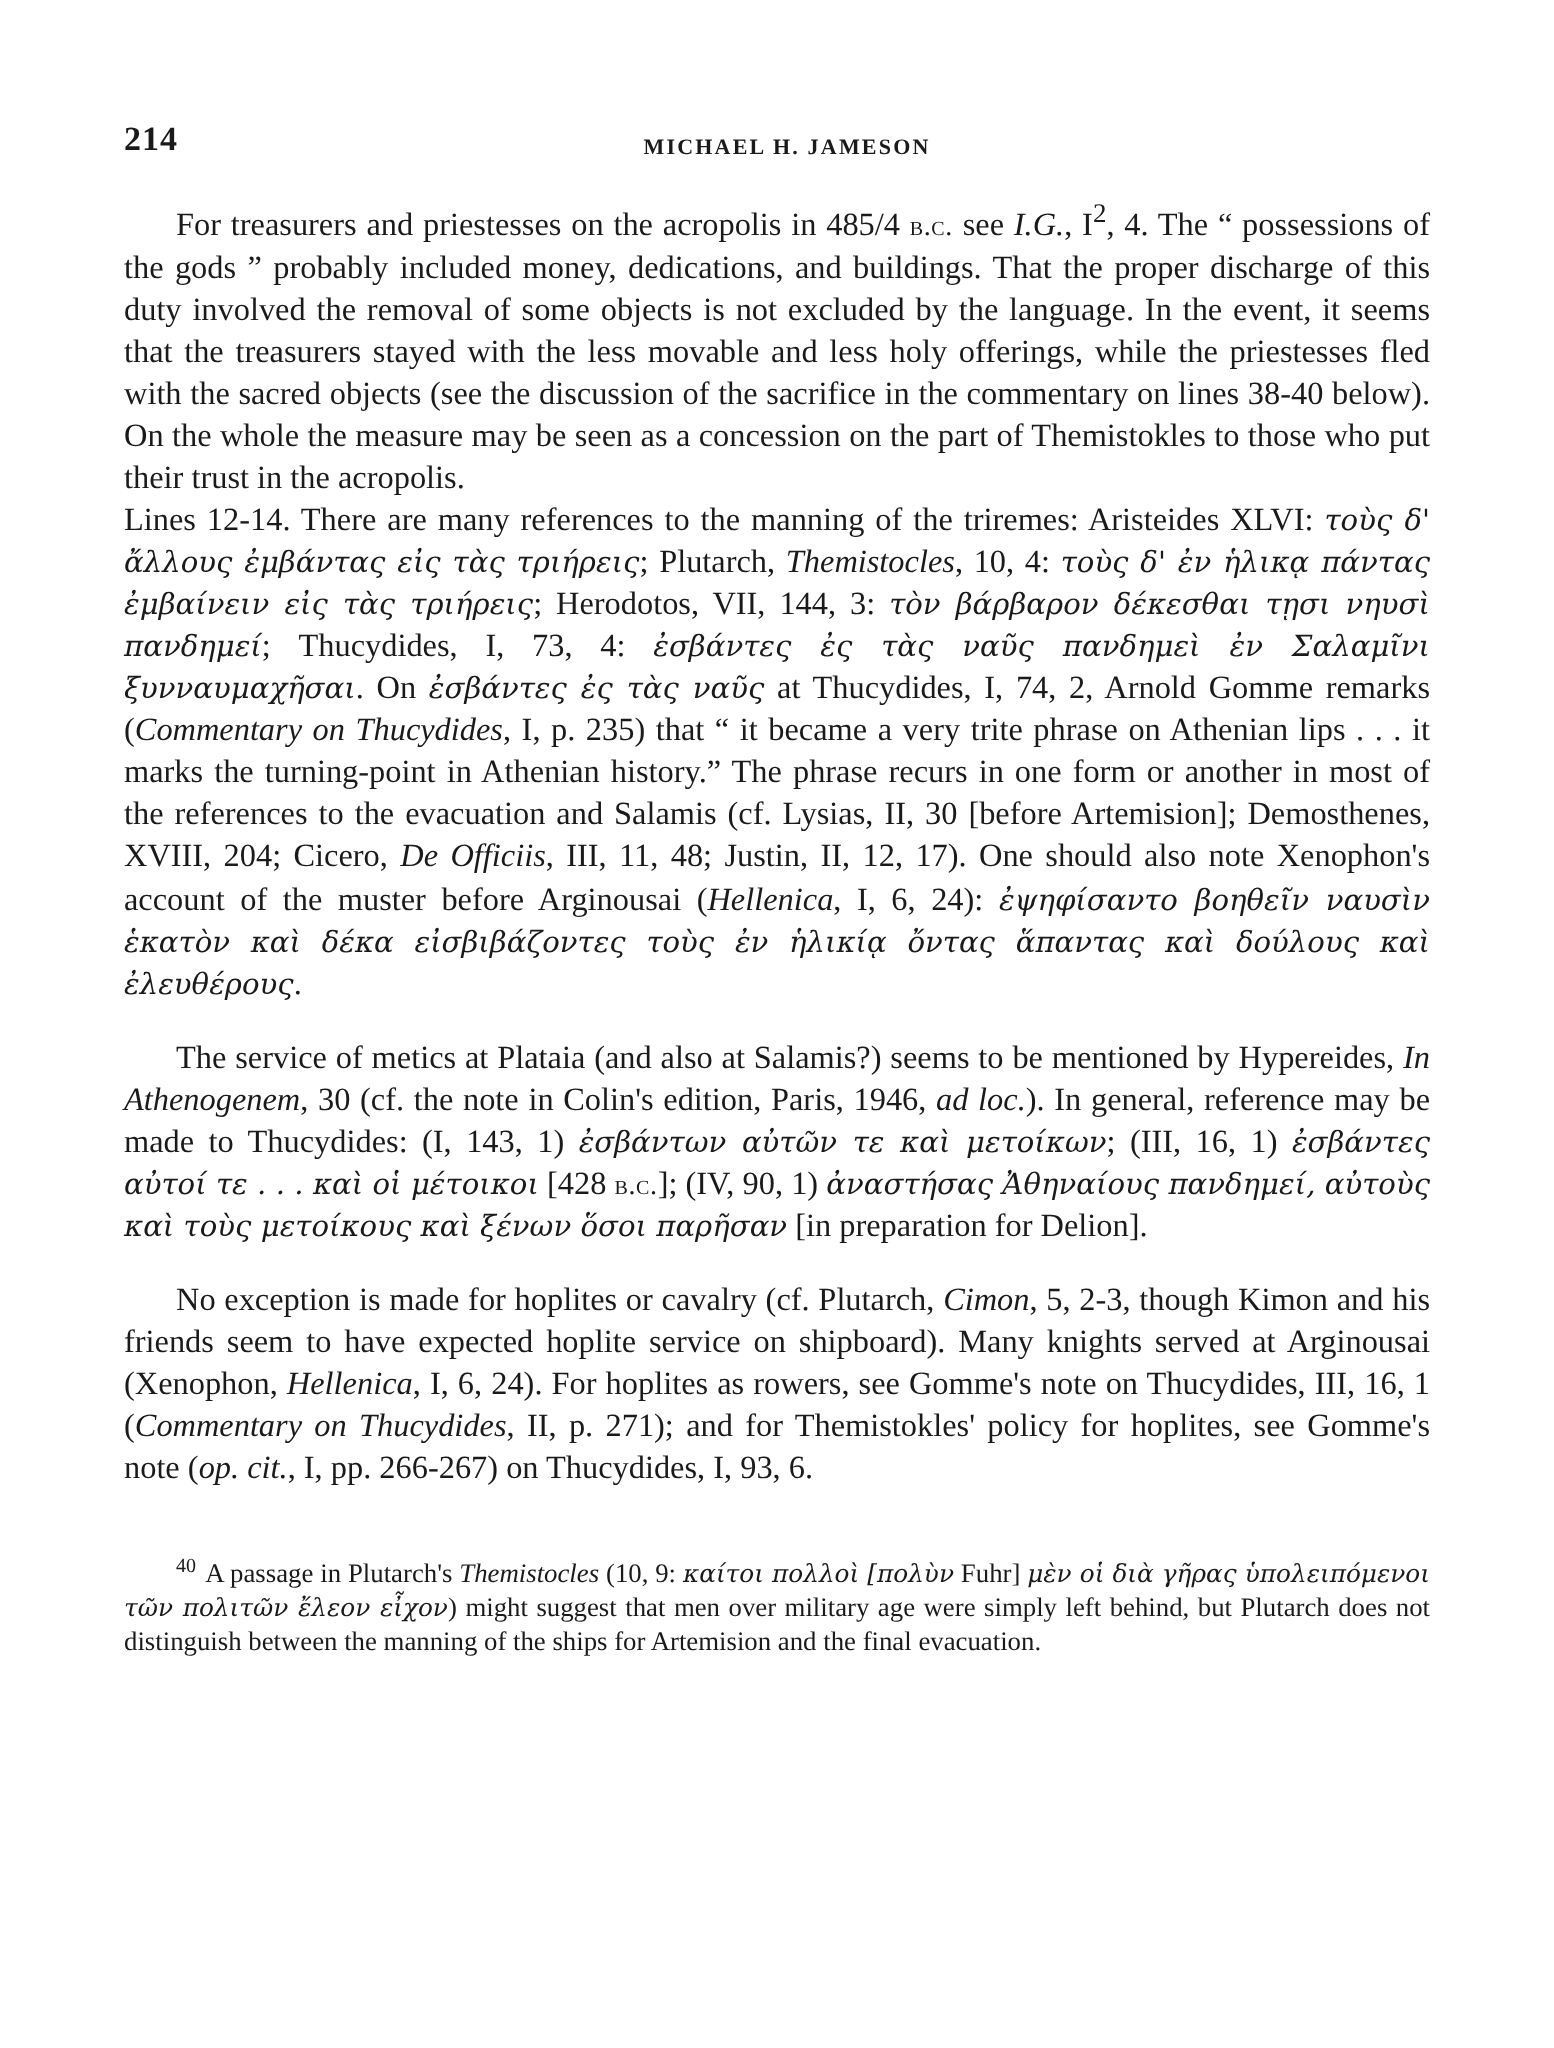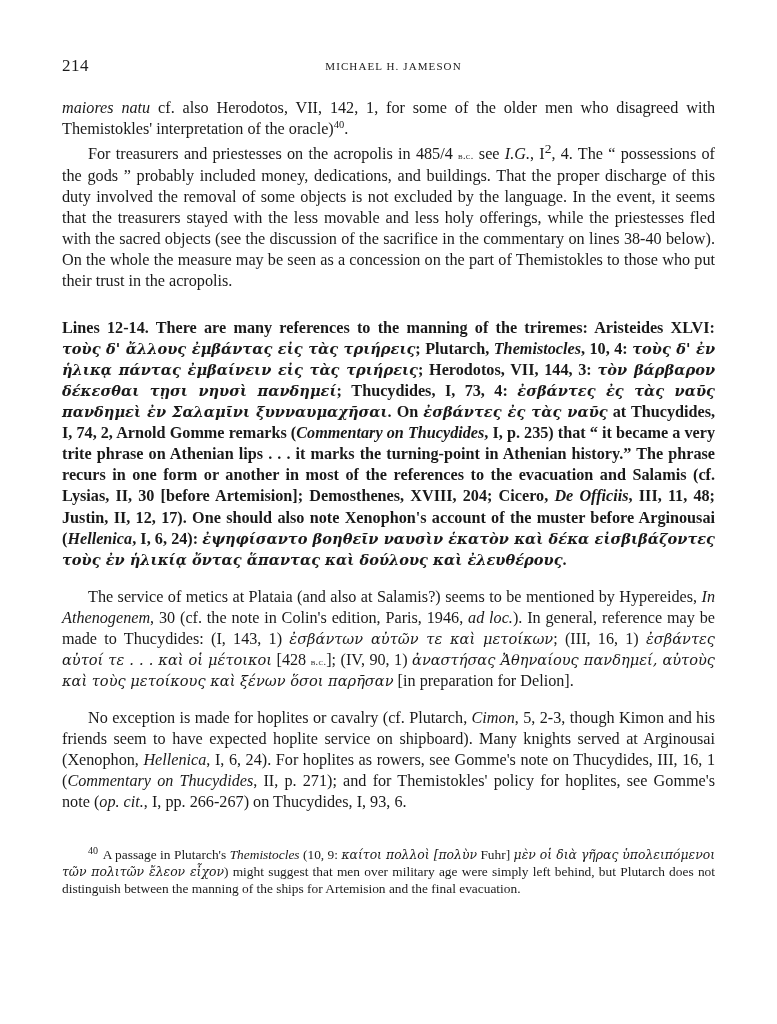--- a/index.html
+++ b/index.html
@@ -16,23 +16,24 @@
   }
   .page {
     position: relative;
     width: 777px;
     height: 1024px;
     box-sizing: border-box;
     padding: 52px 62px 40px 62px;
   }
   .header {
     display: flex;
-    align-items: center;
+    align-items: flex-end;
     height: 28px;
     margin-bottom: 18px;
+    font-weight: bold;
   }
   .folio {
     font-size: 17px;
     letter-spacing: 0.5px;
     width: 70px;
     flex: 0 0 70px;
   }
   .running-head {
     flex: 1 1 auto;
     text-align: center;
@@ -49,27 +50,25 @@
   p {
     margin: 0;
   }
   p.indent {
     text-indent: 26px;
   }
   p.gap {
     margin-top: 16px;
   }
   p.biggap {
-    margin-top: 26px;
-    font-weight: bold;
   }
   .it { font-style: italic; }
   .sc {
     font-variant: small-caps;
-    font-size: 10px;
+    font-size: 14px;
     letter-spacing: 0.3px;
   }
   .gk {
     font-family: "DejaVu Serif", serif;
     font-size: 14.6px;
     font-style: italic;
   }
   sup.fn {
     font-size: 10.5px;
     vertical-align: super;
@@ -98,21 +97,20 @@
 
 <div class="page">
 
   <div class="header">
     <div class="folio">214</div>
     <div class="running-head">MICHAEL  H.  JAMESON</div>
   </div>
 
   <div class="body">
 
-    <p><span class="it">maiores natu</span><span> cf. also Herodotos, VII, 142, 1, for some of the older men who disagreed with Themistokles' interpretation of the oracle)</span><sup class="fn">40</sup>.</p>
 
     <p class="indent"><span>For treasurers and priestesses on the acropolis in 485/4 </span><span class="sc">b.c.</span><span> see </span><span class="it">I.G.</span><span>, I</span><sup>2</sup><span>, 4.  The “ possessions of the gods ” probably included money, dedications, and buildings.  That the proper discharge of this duty involved the removal of some objects is not excluded by the language.  In the event, it seems that the treasurers stayed with the less movable and less holy offerings, while the priestesses fled with the sacred objects (see the discussion of the sacrifice in the commentary on lines 38-40 below).  On the whole the measure may be seen as a concession on the part of Themistokles to those who put their trust in the acropolis.</span></p>
 
     <p class="biggap"><span>Lines 12-14.  There are many references to the manning of the triremes: Aristeides XLVI: </span><span class="gk">τοὺς δ' ἄλλους ἐμβάντας εἰς τὰς τριήρεις</span><span>; Plutarch, </span><span class="it">Themistocles</span><span>, 10, 4: </span><span class="gk">τοὺς δ' ἐν ἡλικᾳ πάντας ἐμβαίνειν εἰς τὰς τριήρεις</span><span>; Herodotos, VII, 144, 3: </span><span class="gk">τὸν βάρβαρον δέκεσθαι τῃσι νηυσὶ πανδημεί</span><span>; Thucydides, I, 73, 4: </span><span class="gk">ἐσβάντες ἐς τὰς ναῦς πανδημεὶ ἐν Σαλαμῖνι ξυνναυμαχῆσαι</span><span>. On </span><span class="gk">ἐσβάντες ἐς τὰς ναῦς</span><span> at Thucydides, I, 74, 2, Arnold Gomme remarks (</span><span class="it">Commentary on Thucydides</span><span>, I, p. 235) that “ it became a very trite phrase on Athenian lips . . . it marks the turning-point in Athenian history.”  The phrase recurs in one form or another in most of the references to the evacuation and Salamis (cf. Lysias, II, 30 [before Artemision]; Demosthenes, XVIII, 204; Cicero, </span><span class="it">De Officiis</span><span>, III, 11, 48; Justin, II, 12, 17).  One should also note Xenophon's account of the muster before Arginousai (</span><span class="it">Hellenica</span><span>, I, 6, 24): </span><span class="gk">ἐψηφίσαντο βοηθεῖν ναυσὶν ἑκατὸν καὶ δέκα εἰσβιβάζοντες τοὺς ἐν ἡλικίᾳ ὄντας ἅπαντας καὶ δούλους καὶ ἐλευθέρους</span><span>.</span></p>
 
     <p class="indent gap"><span>The service of metics at Plataia (and also at Salamis?) seems to be mentioned by Hypereides, </span><span class="it">In Athenogenem</span><span>, 30 (cf. the note in Colin's edition, Paris, 1946, </span><span class="it">ad loc.</span><span>).  In general, reference may be made to Thucydides: (I, 143, 1) </span><span class="gk">ἐσβάντων αὐτῶν τε καὶ μετοίκων</span><span>; (III, 16, 1) </span><span class="gk">ἐσβάντες αὐτοί τε . . . καὶ οἱ μέτοικοι</span><span> [428 </span><span class="sc">b.c.</span><span>]; (IV, 90, 1) </span><span class="gk">ἀναστήσας Ἀθηναίους πανδημεί, αὐτοὺς καὶ τοὺς μετοίκους καὶ ξένων ὅσοι παρῆσαν</span><span> [in preparation for Delion].</span></p>
 
     <p class="indent gap"><span>No exception is made for hoplites or cavalry (cf. Plutarch, </span><span class="it">Cimon</span><span>, 5, 2-3, though Kimon and his friends seem to have expected hoplite service on shipboard).  Many knights served at Arginousai (Xenophon, </span><span class="it">Hellenica</span><span>, I, 6, 24).  For hoplites as rowers, see Gomme's note on Thucydides, III, 16, 1 (</span><span class="it">Commentary on Thucydides</span><span>, II, p. 271); and for Themistokles' policy for hoplites, see Gomme's note (</span><span class="it">op. cit.</span><span>, I, pp. 266-267) on Thucydides, I, 93, 6.</span></p>
 
   </div>

